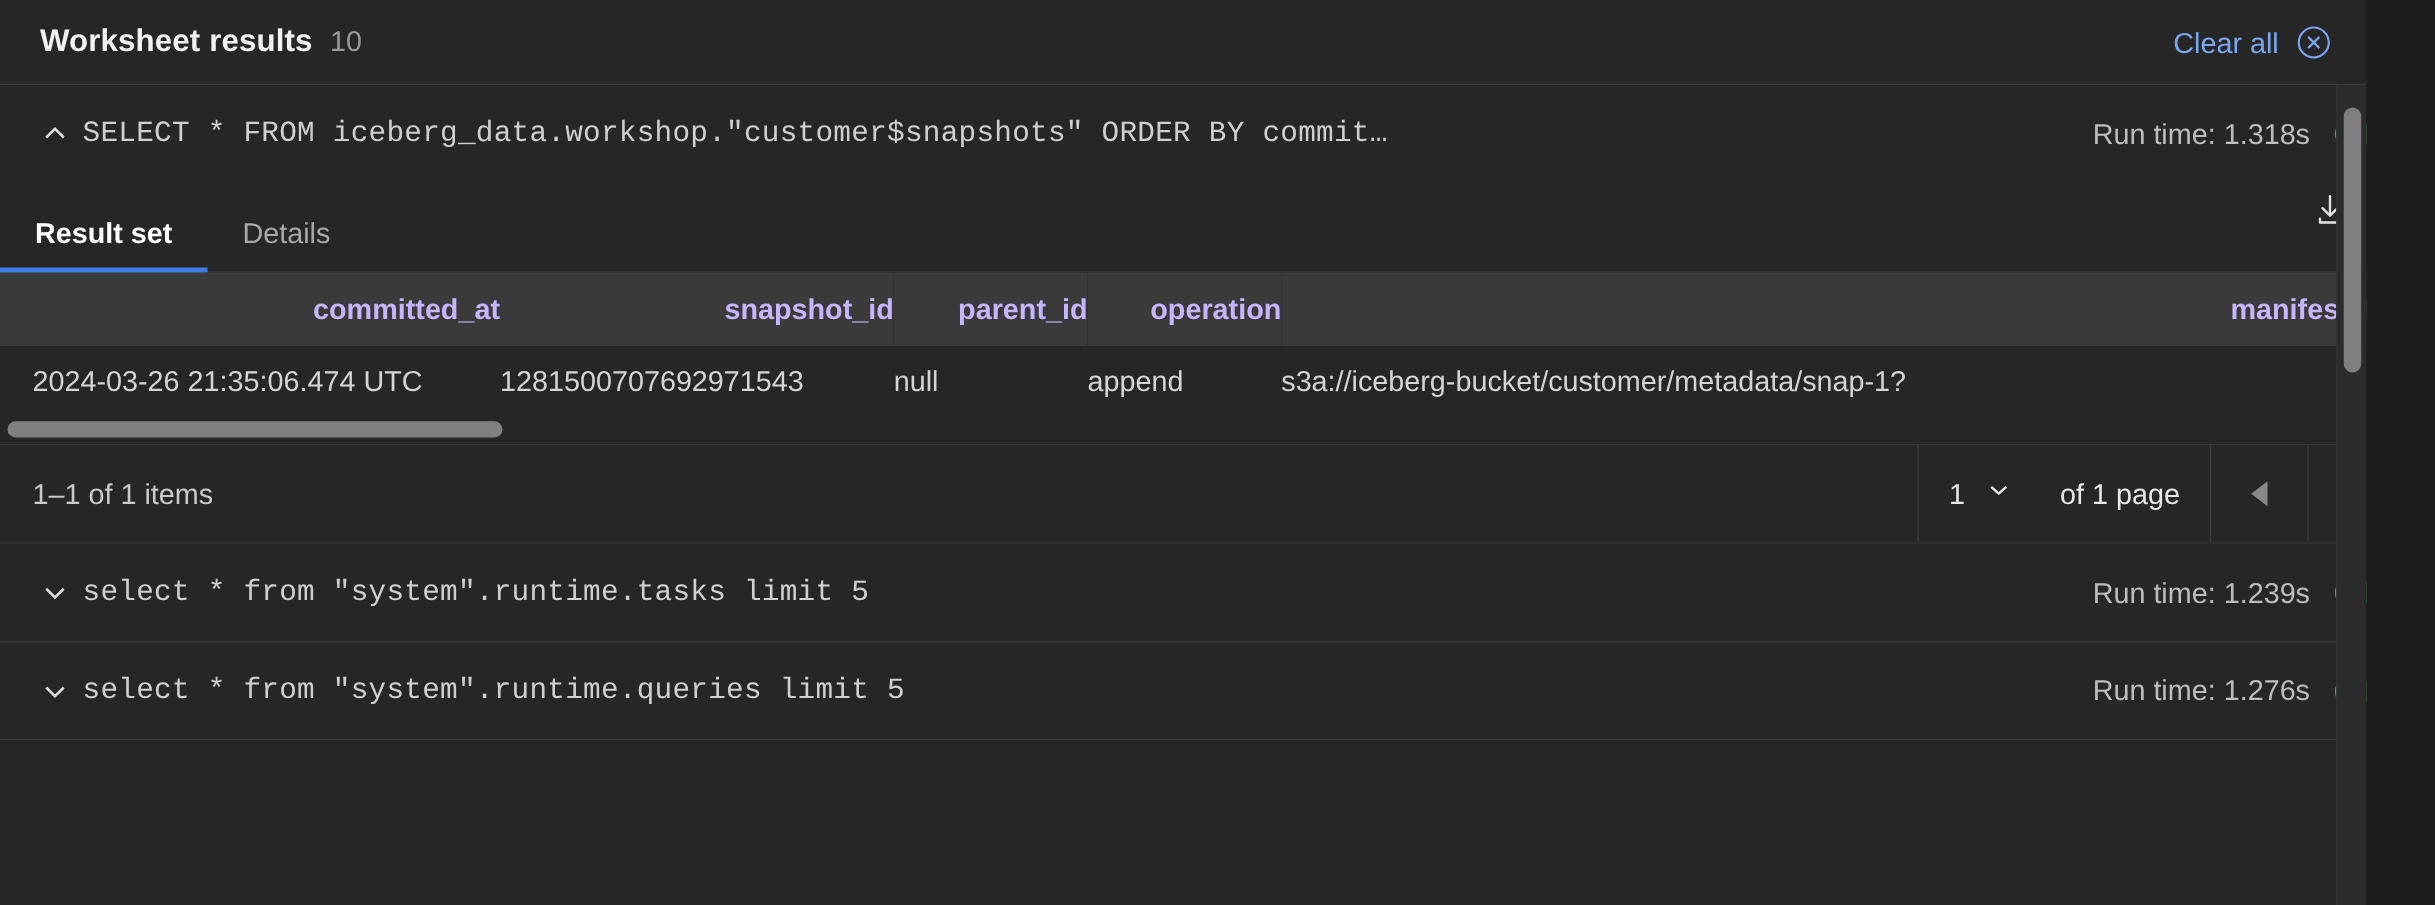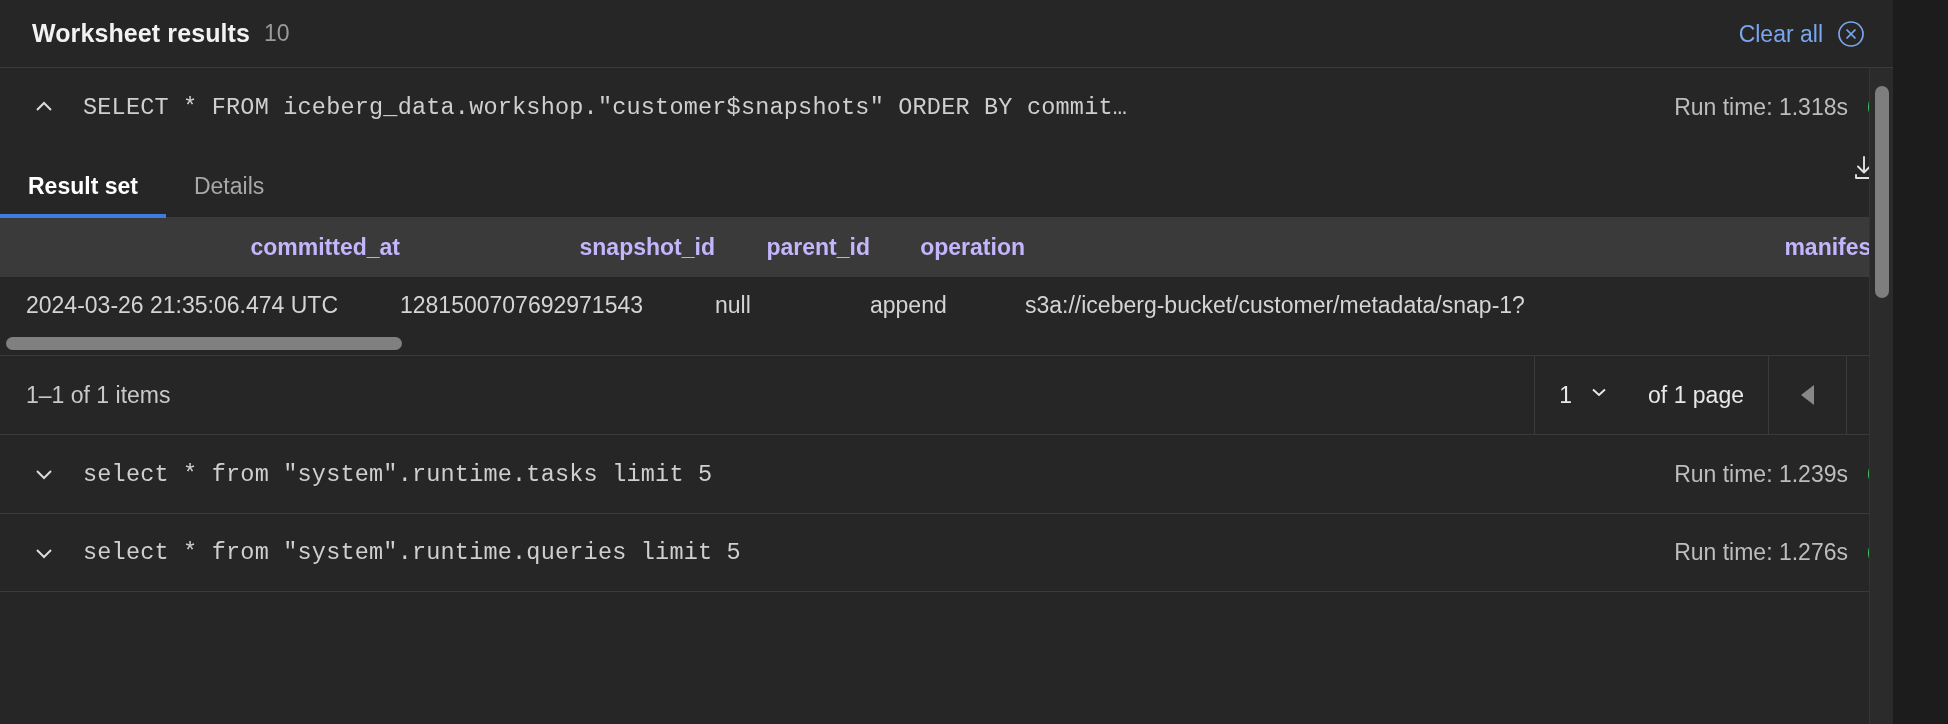--- a/index.html
+++ b/index.html
@@ -101,21 +101,21 @@
     justify-content: center;
     color: #dcdcdc;
   }
   .query-sql {
     font-family: "Liberation Mono", monospace;
     font-size: 23.5px;
     color: #cfcfcf;
     white-space: nowrap;
     overflow: hidden;
     text-overflow: clip;
-    margin-left: 19px;
+    margin-left: 2px;
     letter-spacing: 0.2px;
   }
   .row-spacer { flex: 1; }
   .runtime {
     font-size: 23px;
     color: #bdbdbd;
     white-space: nowrap;
     margin-right: 20px;
   }
   .status-ok {

